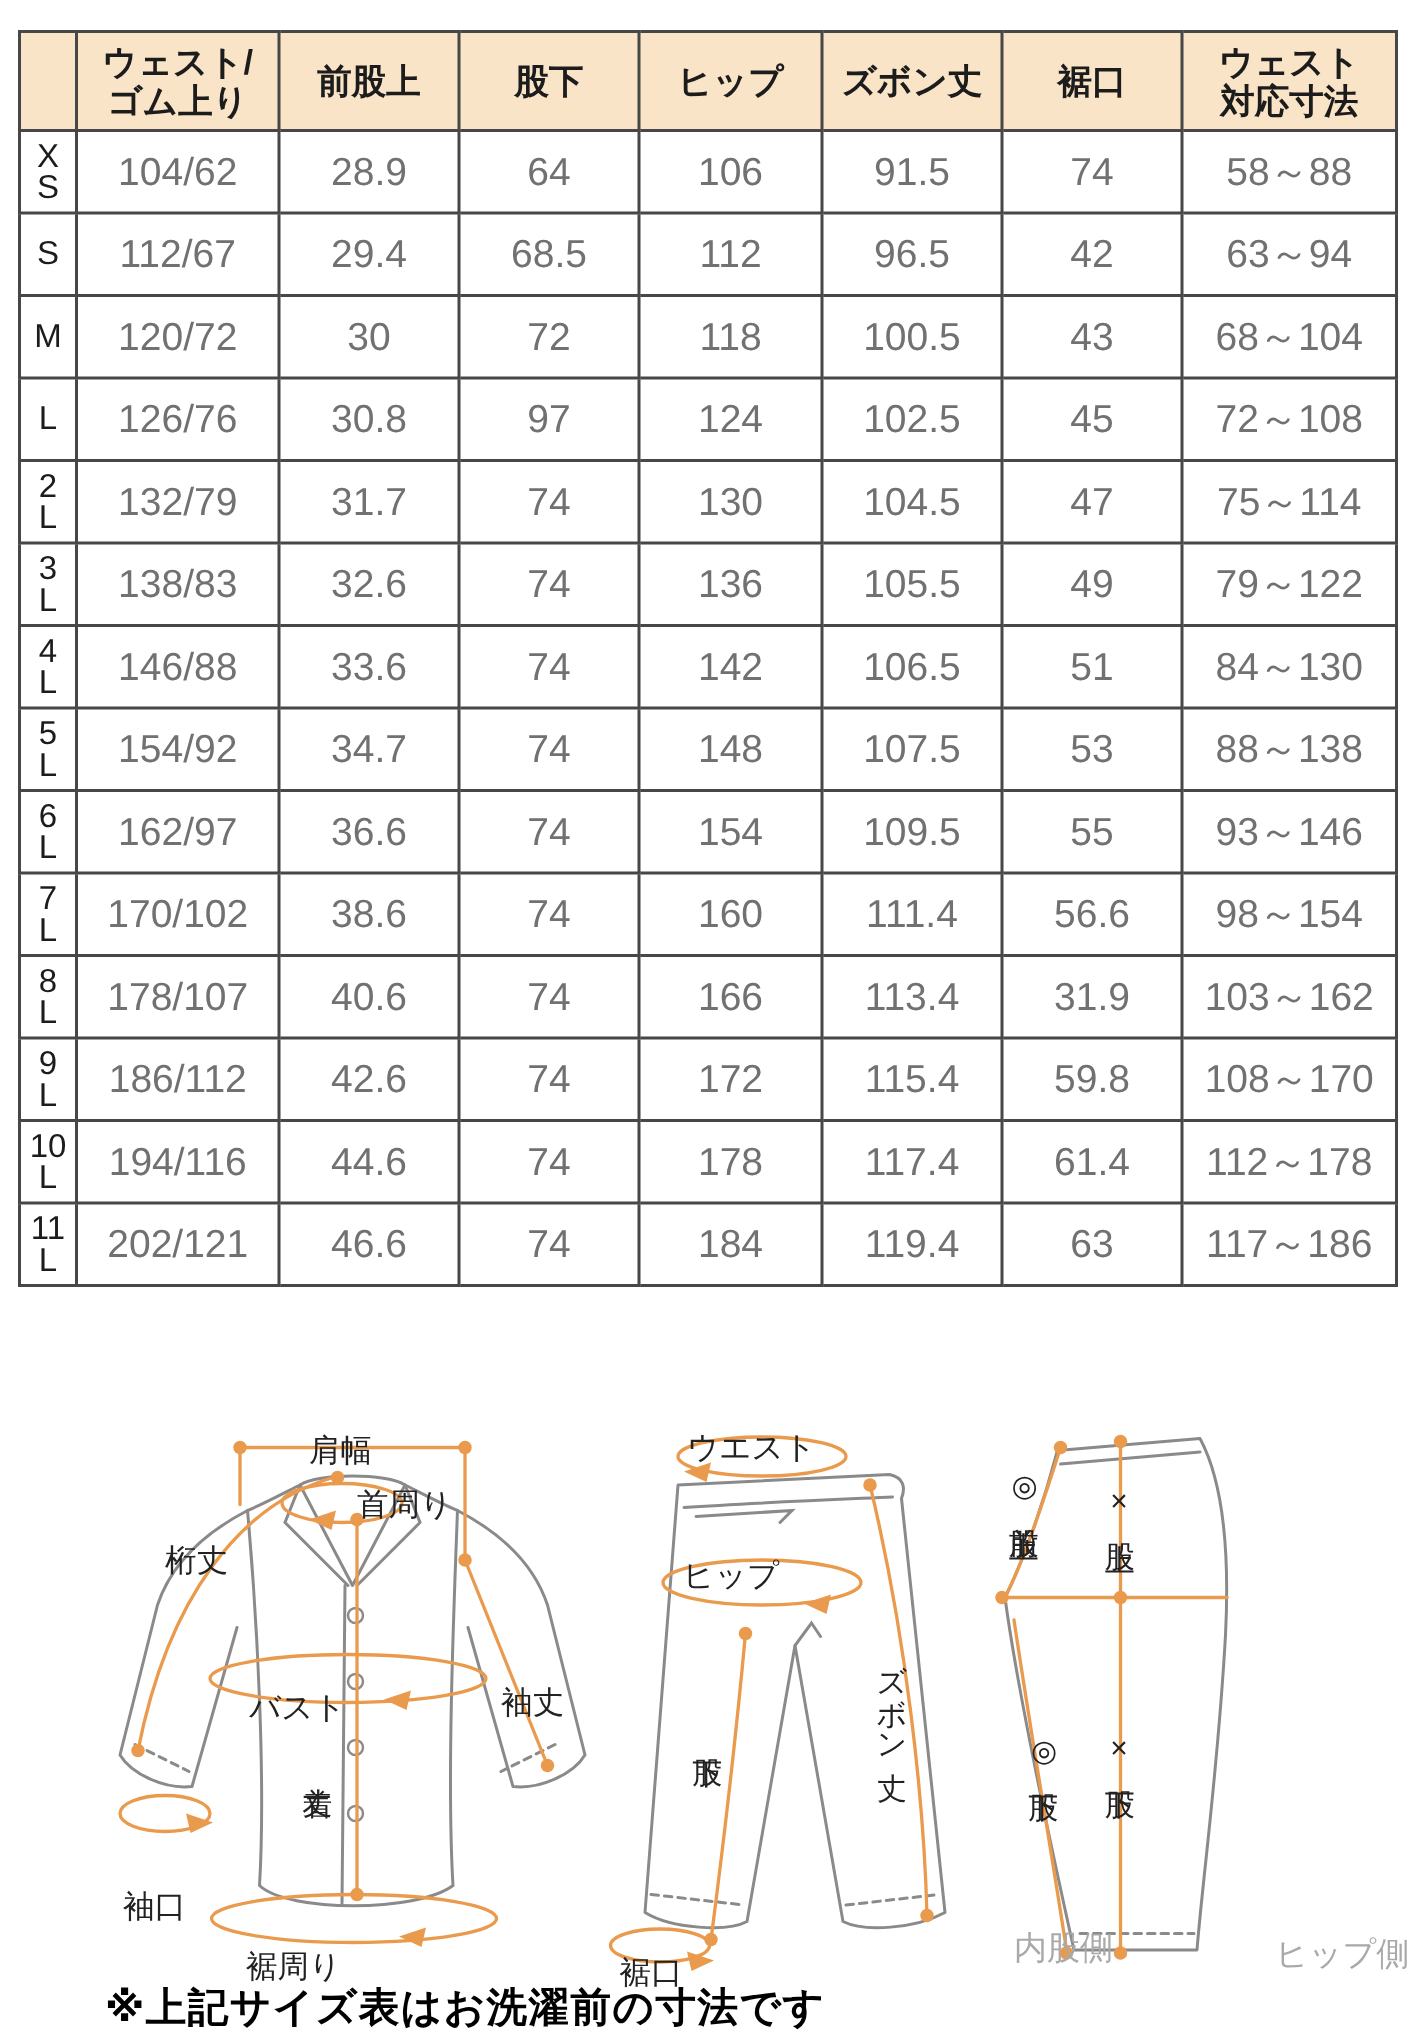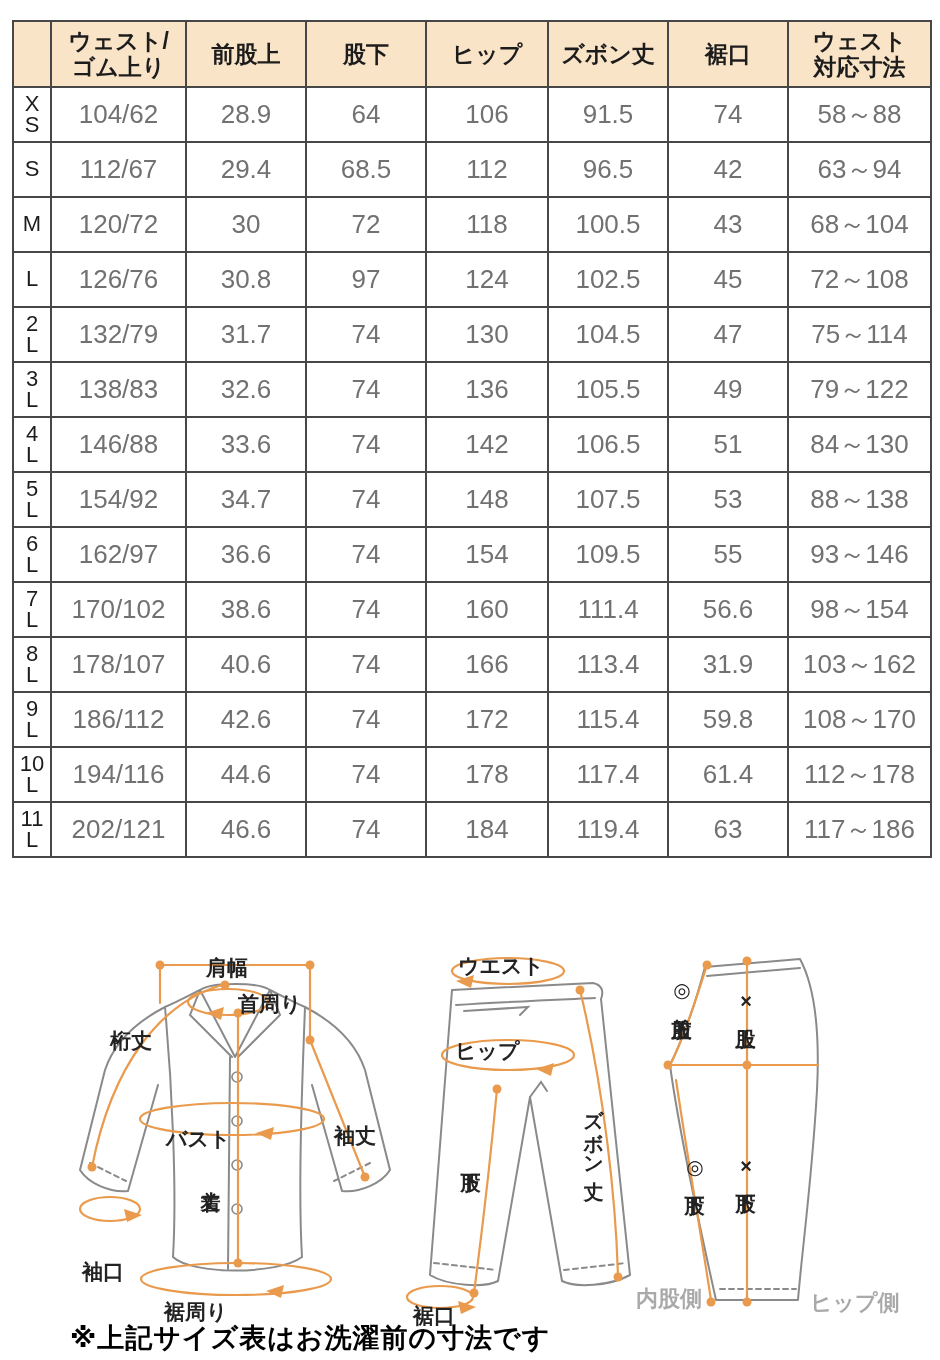--- a/index.html
+++ b/index.html
@@ -9,23 +9,23 @@
   
   table.size-table{position:absolute;left:12px;top:20px;width:918px;border-collapse:collapse;table-layout:fixed;border:1px solid #d946ef;}
   .size-table th,.size-table td{border:2px solid #474747;text-align:center;vertical-align:middle;padding:0;}
   .size-table thead th{background:#f9e4c8;color:#1c1c1c;font-size:23px;font-weight:bold;height:64px;white-space:pre-line;line-height:1.15;}
   .size-table td.value{color:#717171;font-size:26px;height:53px;background:#fff;}
   .size-table th.size-label{color:#1c1c1c;font-size:22px;font-weight:normal;white-space:pre-line;line-height:0.95;background:#fff;}
 
   
   .diagrams{position:absolute;left:0;top:945px;width:940px;height:380px;}
   .diagram{position:absolute;}
-  .dlabel{position:absolute;font-weight:bold;font-size:21px;color:#222;line-height:1.05;white-space:nowrap;}
+  .dlabel{position:absolute;font-weight:normal;font-size:21px;color:#222;line-height:1.05;white-space:nowrap;}
   .dlabel.vert{writing-mode:vertical-rl;text-orientation:upright;letter-spacing:1px;font-size:20px;}
-  .dlabel.gray{color:#a9a9a9;font-size:22px;}
+  .dlabel.gray{color:#a9a9a9;font-size:22px;margin-left:40px;}
 
   .note{position:absolute;left:70px;top:1320px;font-size:27px;font-weight:bold;color:#000000;letter-spacing:1px;}
 </style>
 </head>
 <body>
 
 <div class="page">
 
   <table class="size-table">
     <colgroup>

